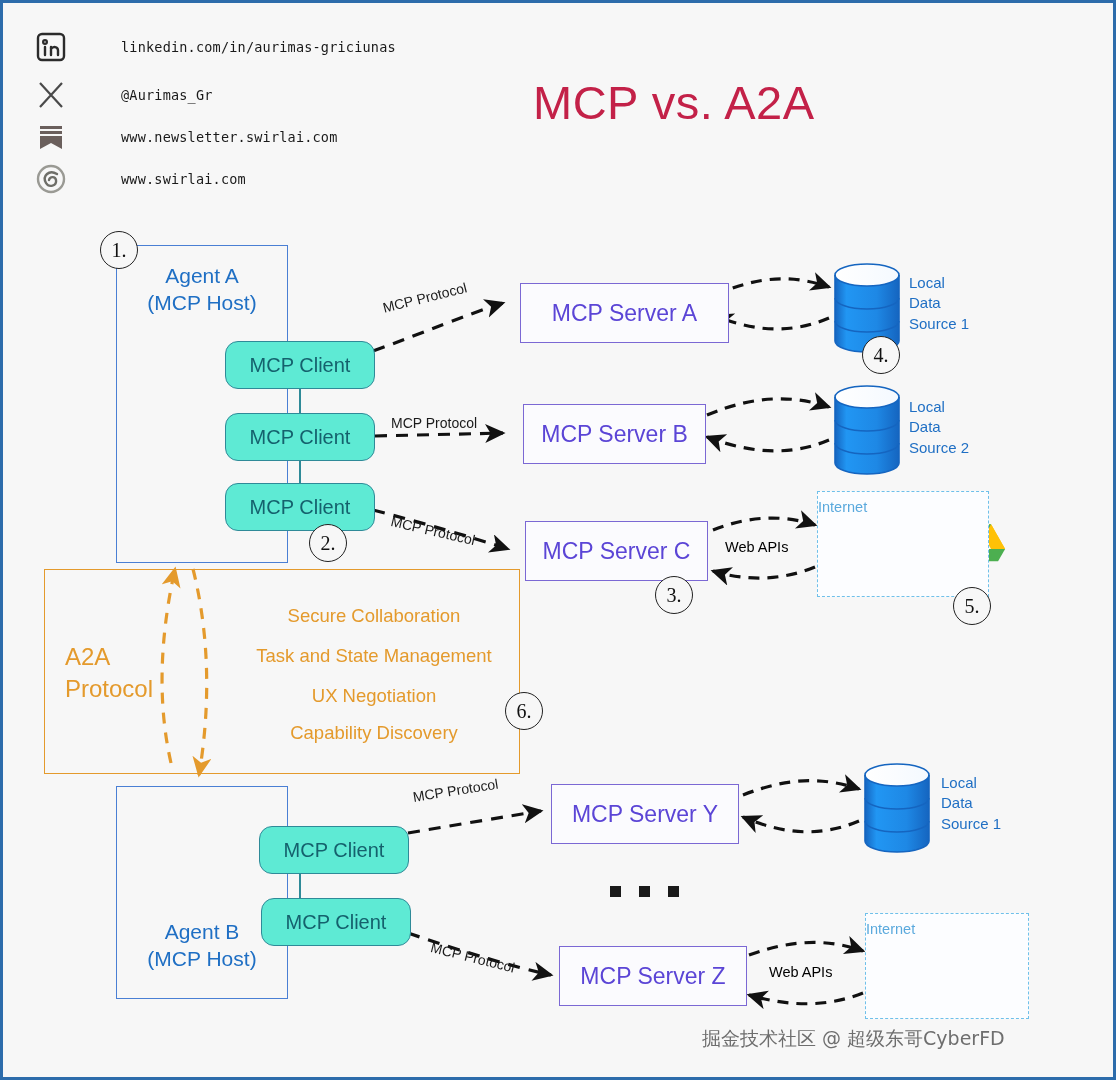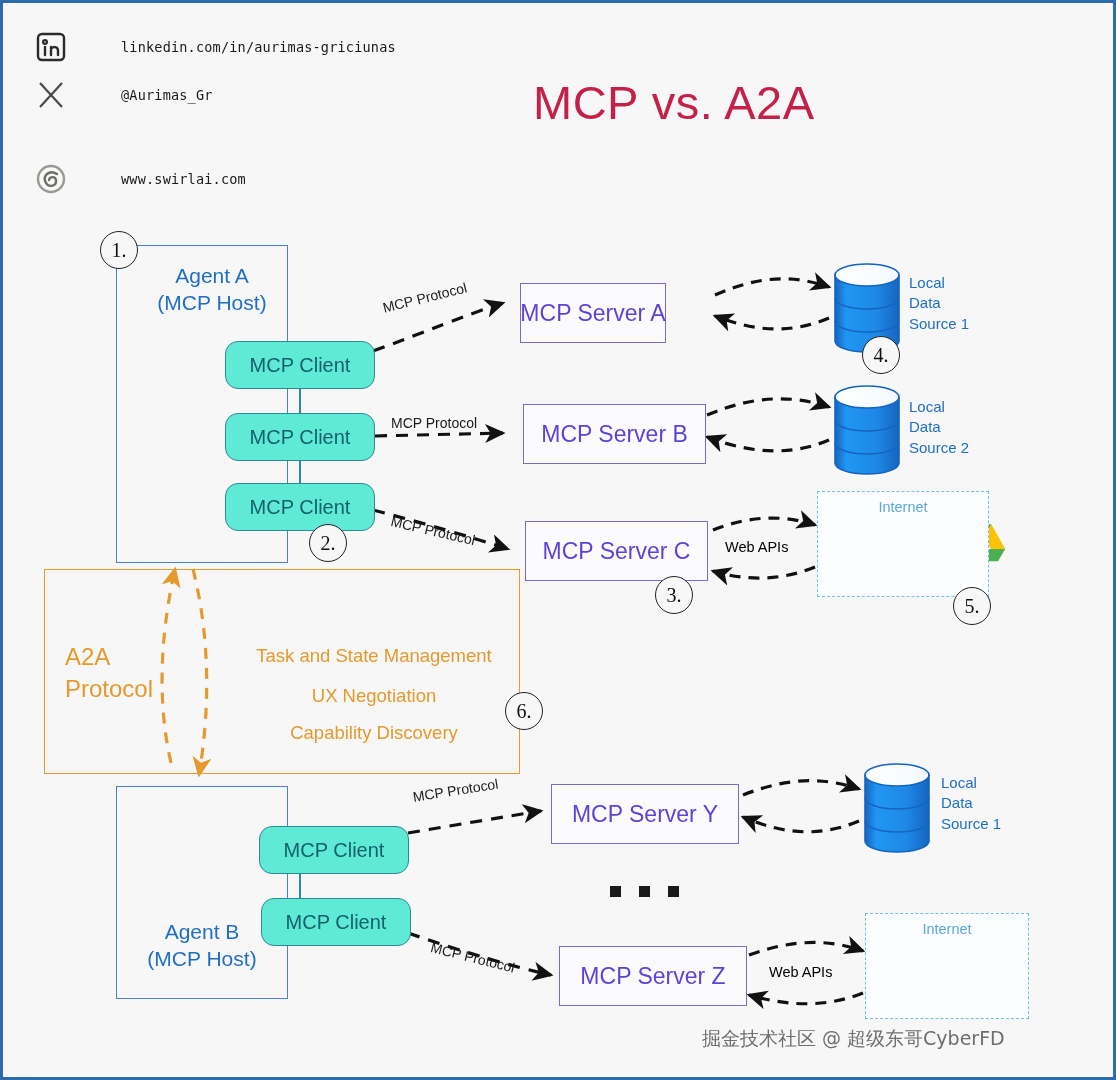--- a/index.html
+++ b/index.html
@@ -80,21 +80,21 @@
     line-height: 1.35; text-align: left; white-space: nowrap;
   }
 
   
   .internet-box {
     position: absolute;
     border: 1.6px dashed #6fc0ea;
     background: #fcfdff;
   }
   .internet-title {
-    position: absolute; width: 100%; text-align: center;
+    position: absolute; width: 100%; 
     color: #5aa9dd; font-size: 14.5px; top: 7px;
   }
 
   
   #a2a-box {
     position: absolute; left: 41px; top: 566px;
     width: 476px; height: 205px;
     border: 1.8px solid #e49a2c;
     background: transparent;
   }
@@ -284,46 +284,56 @@
 
   <div class="hdr-row" style="left:30px; top:74px;">
     <span class="hdr-icon">
       <svg width="30" height="30" viewBox="0 0 30 30">
         <path d="M4,3 L26,27 M26,3 L4,27" stroke="#4a4a4a" stroke-width="2.2" fill="none"></path>
       </svg>
     </span>
     <span class="hdr-text" style="margin-left:52px;">@Aurimas_Gr</span>
   </div>
 
+  <div class="hdr-row" style="left:30px; top:116px;">
+    <span class="hdr-icon">
+      <svg width="30" height="30" viewBox="0 0 30 30">
+        <rect x="4" y="4" width="22" height="3" fill="#6a5f5c"></rect>
+        <rect x="4" y="9" width="22" height="3" fill="#6a5f5c"></rect>
+        <path d="M4,14 L26,14 L26,27 L15,21 L4,27 Z" fill="#6a5f5c"></path>
+      </svg>
+    </span>
+    <span class="hdr-text" style="margin-left:52px;">www.newsletter.swirlai.com</span>
+  </div>
 
   <div class="hdr-row" style="left:30px; top:158px;">
     <span class="hdr-icon">
       <svg width="32" height="32" viewBox="0 0 32 32">
         <circle cx="16" cy="16" r="13" fill="none" stroke="#9a9a94" stroke-width="2.4"></circle>
         <path d="M22,11 C14,6 7,13 11,20 C14,25 22,23 21,17 C20.4,13.4 15,13 14,17" fill="none" stroke="#6e6e68" stroke-width="2.4" stroke-linecap="round"></path>
       </svg>
     </span>
     <span class="hdr-text" style="margin-left:52px;">www.swirlai.com</span>
   </div>
 
   <div id="title">MCP vs. A2A</div>
 
   <div class="agent-box" style="left:113px; top:242px; width:172px; height:318px;"></div>
-  <div class="agent-label" style="left:123px; top:260px; width:172px;">
+  <div class="agent-label" style="left:113px; top:260px; width:172px;">
     <span>Agent A</span><br>
     <span>(MCP Host)</span>
   </div>
 
   <div class="client-connector" style="left:296px; top:360px; height:150px;"></div>
 
   <div class="mcp-client" style="left:222px; top:338px; width:150px; height:48px;">MCP Client</div>
   <div class="mcp-client" style="left:222px; top:410px; width:150px; height:48px;">MCP Client</div>
   <div class="mcp-client" style="left:222px; top:480px; width:150px; height:48px;">MCP Client</div>
 
-  <div class="mcp-server" style="left:517px; top:280px; width:146px; height:60px;">MCP Server A</div>
+  <div class="mcp-server" style="left:517px; top:280px; width:209px; height:60px;">MCP Server A</div>
   <div class="mcp-server" style="left:520px; top:401px; width:183px; height:60px;">MCP Server B</div>
   <div class="mcp-server" style="left:522px; top:518px; width:183px; height:60px;">MCP Server C</div>
 
   <div class="arrow-label" style="left:380px; top:297px; transform: rotate(-14deg);">MCP Protocol</div>
   <div class="arrow-label" style="left:388px; top:412px;">MCP Protocol</div>
   <div class="arrow-label" style="left:388px; top:510px; transform: rotate(13deg);">MCP Protocol</div>
 
   <div class="db-label" style="left:906px; top:270px;">
     <span>Local</span><br>
     <span>Data</span><br>
@@ -343,20 +353,21 @@
   <div class="internet-box" style="left:814px; top:488px; width:172px; height:106px;">
     <div class="internet-title">Internet</div>
   </div>
   <div class="webapi-label" style="left:722px; top:536px;">Web APIs</div>
 
   <div id="a2a-box"></div>
   <div id="a2a-name">
     <span>A2A</span><br>
     <span>Protocol</span>
   </div>
+  <div class="a2a-feature" style="left:226px; top:602px; width:290px;">Secure Collaboration</div>
   <div class="a2a-feature" style="left:216px; top:642px; width:310px;">Task and State Management</div>
   <div class="a2a-feature" style="left:226px; top:682px; width:290px;">UX Negotiation</div>
   <div class="a2a-feature" style="left:226px; top:719px; width:290px;">Capability Discovery</div>
 
   <div class="agent-box" style="left:113px; top:783px; width:172px; height:213px;"></div>
   <div class="agent-label" style="left:113px; top:916px; width:172px;">
     <span>Agent B</span><br>
     <span>(MCP Host)</span>
   </div>
 

